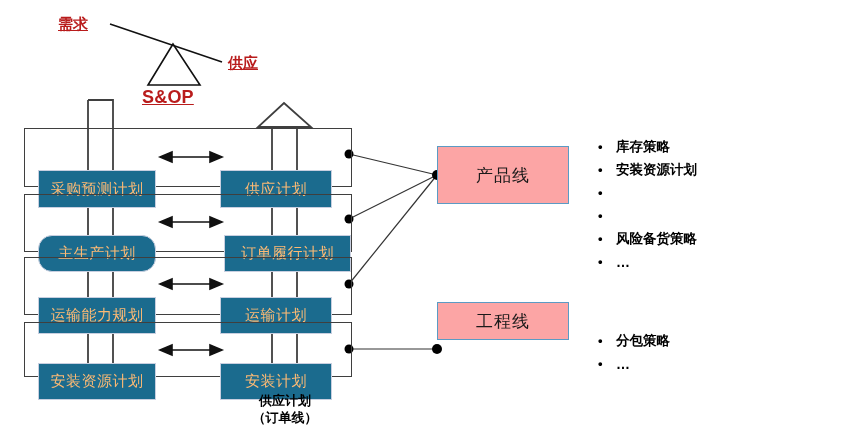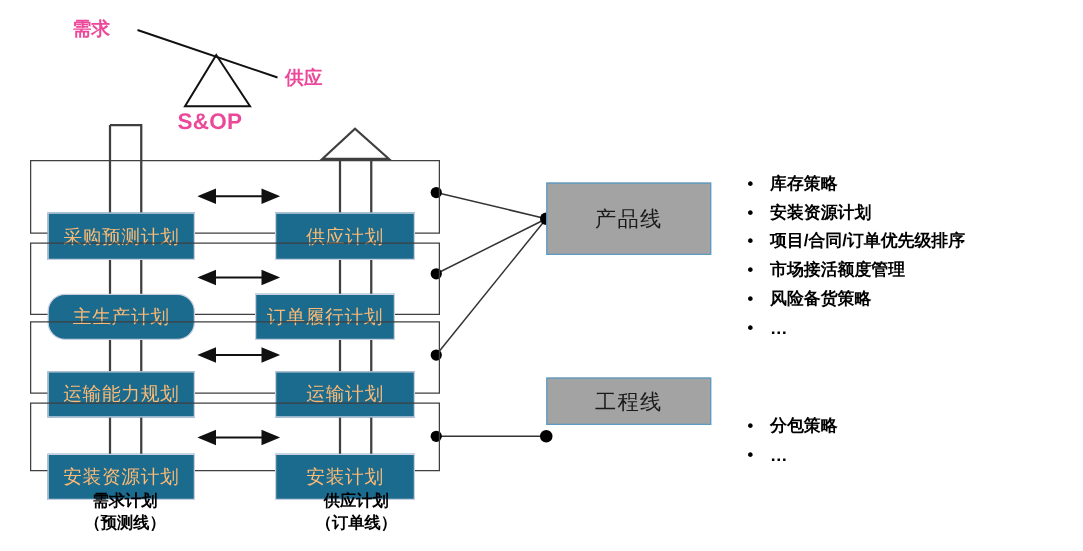--- a/index.html
+++ b/index.html
@@ -12,23 +12,24 @@
   }
   #stage{position:absolute;left:0;top:0;width:866px;height:441px;}
 
   
   #lineart{position:absolute;left:0;top:0;width:866px;height:441px;}
 
   
   .lbl{
     position:absolute;
     font-weight:bold;
-    color:#ec4899;
+    color:#b91c1c;
     white-space:nowrap;
     line-height:1;
+    text-decoration:underline;
   }
   #lbl-demand{left:58px;top:16px;font-size:15px;}
   #lbl-supply{left:228px;top:55px;font-size:15px;}
   #lbl-sop{left:142px;top:88px;font-size:18px;letter-spacing:.2px;}
 
   
   .row-frame{
     position:absolute;
     box-sizing:border-box;
     border:1.6px solid #3f3f3f;
@@ -45,21 +46,21 @@
     align-items:center;
     justify-content:center;
     letter-spacing:.5px;
     margin-top:32px;
   }
 
   
   .line-box{
     position:absolute;
     box-sizing:border-box;
-    background:#a3a3a3;
+    background:#fca5a5;
     border:1.5px solid #5b9bc4;
     color:#1a1a1a;
     font-size:17px;
     display:flex;
     align-items:center;
     justify-content:center;
     letter-spacing:1px;
   }
 
   
@@ -150,21 +151,21 @@
   <div class="lbl" id="lbl-demand">需求</div>
   <div class="lbl" id="lbl-supply">供应</div>
   <div class="lbl" id="lbl-sop">S&amp;OP</div>
 
   <div class="row-frame" style="left:24px;top:128px;width:328px;height:59px;"></div>
   <div class="proc-box" style="left:38px;top:138px;width:118px;height:38px;">采购预测计划</div>
   <div class="proc-box" style="left:220px;top:138px;width:112px;height:38px;">供应计划</div>
 
   <div class="row-frame" style="left:24px;top:194px;width:328px;height:58px;"></div>
   <div class="proc-box" style="left:38px;top:203px;width:118px;height:37px;border-radius:14px;">主生产计划</div>
-  <div class="proc-box" style="left:204px;top:203px;width:112px;height:37px;">订单履行计划</div>
+  <div class="proc-box" style="left:224px;top:203px;width:127px;height:37px;">订单履行计划</div>
 
   <div class="row-frame" style="left:24px;top:257px;width:328px;height:58px;"></div>
   <div class="proc-box" style="left:220px;top:265px;width:112px;height:37px;">运输计划</div>
   <div class="proc-box" style="left:38px;top:265px;width:118px;height:37px;">运输能力规划</div>
 
   <div class="row-frame" style="left:24px;top:322px;width:328px;height:55px;"></div>
   <div class="proc-box" style="left:220px;top:331px;width:112px;height:37px;">安装计划</div>
   <div class="proc-box" style="left:38px;top:331px;width:118px;height:37px;">安装资源计划</div>
 
   <div class="line-box" style="left:437px;top:146px;width:132px;height:58px;">产品线</div>
@@ -174,25 +175,23 @@
     <div class="bullet-row">
       <span class="bullet-dot">•</span>
       <span class="bullet-txt">库存策略</span>
     </div>
     <div class="bullet-row">
       <span class="bullet-dot">•</span>
       <span class="bullet-txt">安装资源计划</span>
     </div>
     <div class="bullet-row">
       <span class="bullet-dot">•</span>
-      <span class="bullet-txt">项目/合同/订单优先级排序</span>
-    </div>
-    <div class="bullet-row">
-      <span class="bullet-dot">•</span>
-      <span class="bullet-txt">市场接活额度管理</span>
+    </div>
+    <div class="bullet-row">
+      <span class="bullet-dot">•</span>
     </div>
     <div class="bullet-row">
       <span class="bullet-dot">•</span>
       <span class="bullet-txt">风险备货策略</span>
     </div>
     <div class="bullet-row ellipsis">
       <span class="bullet-dot">•</span>
       <span class="bullet-txt">…</span>
     </div>
   </div>
@@ -201,22 +200,18 @@
     <div class="bullet-row">
       <span class="bullet-dot">•</span>
       <span class="bullet-txt">分包策略</span>
     </div>
     <div class="bullet-row ellipsis">
       <span class="bullet-dot">•</span>
       <span class="bullet-txt">…</span>
     </div>
   </div>
 
-  <div class="cap" style="left:40px;top:392px;width:120px;">
-    <div>需求计划</div>
-    <div>（预测线）</div>
-  </div>
   <div class="cap" style="left:225px;top:392px;width:120px;">
     <div>供应计划</div>
     <div>（订单线）</div>
   </div>
 
 </div>
 
 </body></html>

